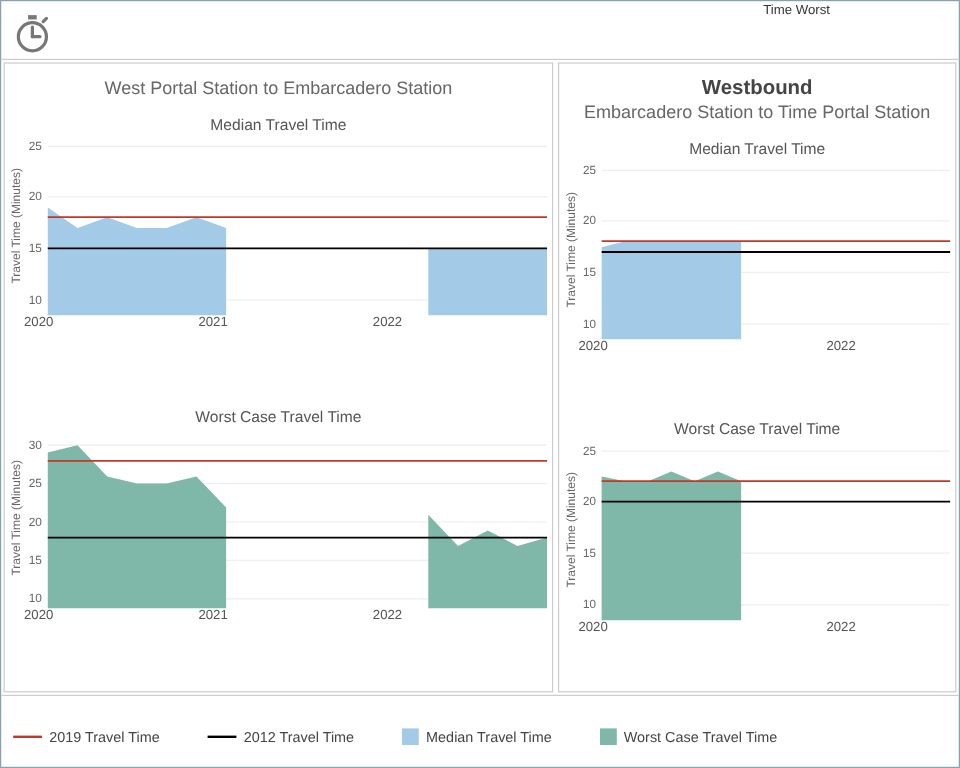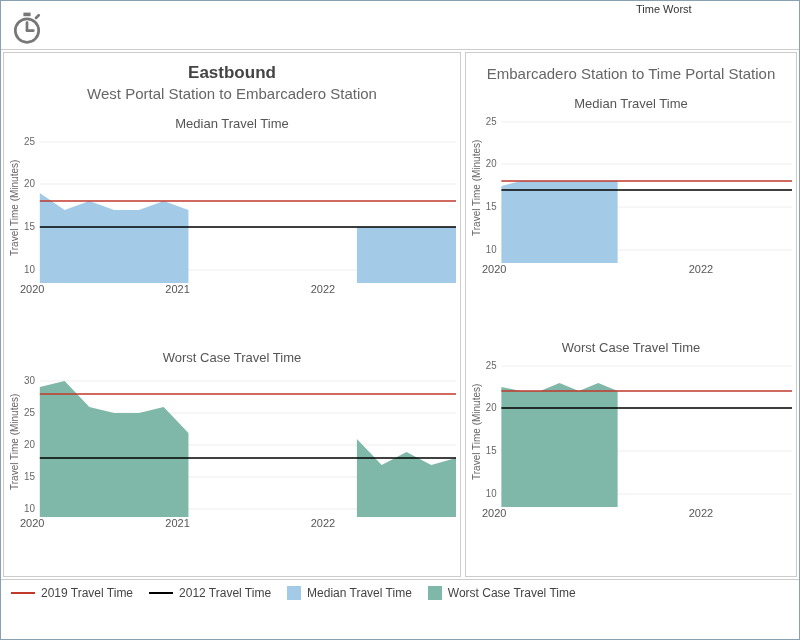--- a/index.html
+++ b/index.html
@@ -102,28 +102,28 @@
   .chart svg { width: 100%; height: 100%; display: block; }
   .x-ticks {
     display: flex;
     font-size: 11px;
     color: #555;
     margin-left: 12px;
   }
   .x-ticks span { flex:1; }
   .legend {
     display: flex;
-    align-items: flex-start;
+    align-items: flex-end;
     padding: 6px 10px 0 10px;
     font-size: 12px;
     color: #444;
     border-top: 1px solid #ccc;
     height: 42px;
     overflow: hidden;
-    gap: 16px;
+    gap: 40px;
   }
   .legend .item { display:flex; align-items:center; gap:6px; white-space: nowrap; }
   .swatch-line-red { width: 24px; height: 2px; background: #c0392b; }
   .swatch-line-black { width: 24px; height: 2px; background: #000; }
   .swatch-box { width: 14px; height: 14px; }
   .sw-blue { background: #a3cbe8; }
   .sw-green { background: #7fb8a8; }
 </style>
 </head>
 <body>
@@ -140,21 +140,20 @@
   </div>
   <div class="period-box">
     <div class="period-label">Time Worst</div>
   </div>
 </div>
 
 <div class="panels">
 
   <div class="panel panel-left">
     <div class="panel-head">
-      <div class="dir">Eastbound</div>
       <div class="route">West Portal Station to Embarcadero Station</div>
     </div>
 
     <div class="subplot">
       <div class="sub-title">Median Travel Time</div>
       <div class="chart-row">
         <div class="y-label">Travel Time (Minutes)</div>
         <div class="chart">
           <svg viewBox="0 0 440 150" preserveAspectRatio="none">
             <g font-size="10" fill="#666" text-anchor="start">
@@ -212,20 +211,21 @@
       <div class="x-ticks">
         <span>2020</span>
         <span>2021</span>
         <span>2022</span>
       </div>
     </div>
   </div>
 
   <div class="panel panel-right">
     <div class="panel-head">
+      <div class="dir">Westbound</div>
       <div class="route">Embarcadero Station to Time Portal Station</div>
     </div>
 
     <div class="subplot">
       <div class="sub-title">Median Travel Time</div>
       <div class="chart-row">
         <div class="y-label">Travel Time (Minutes)</div>
         <div class="chart">
           <svg viewBox="0 0 320 150" preserveAspectRatio="none">
             <g font-size="10" fill="#666" text-anchor="start">

